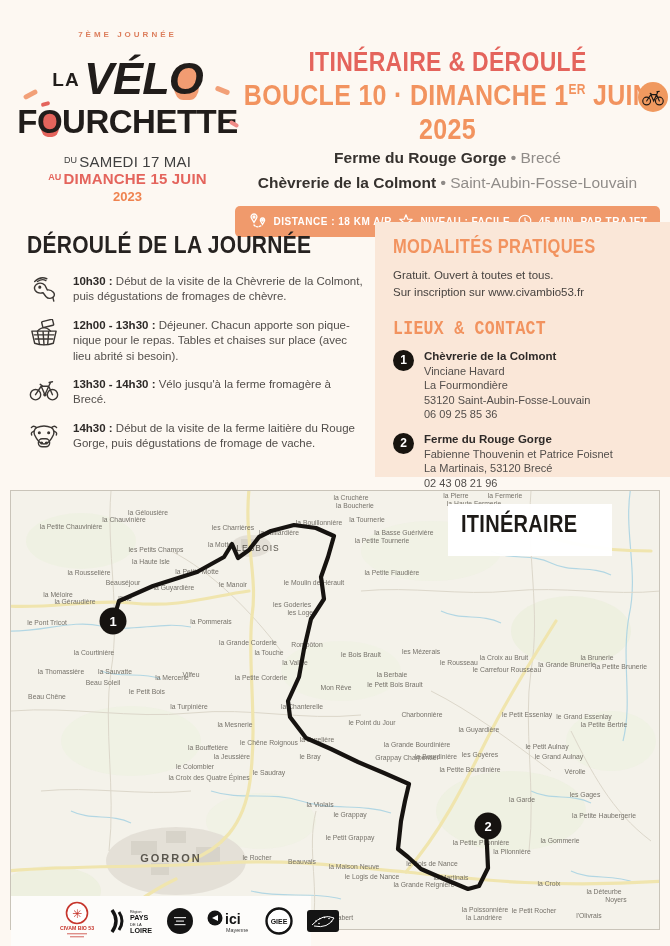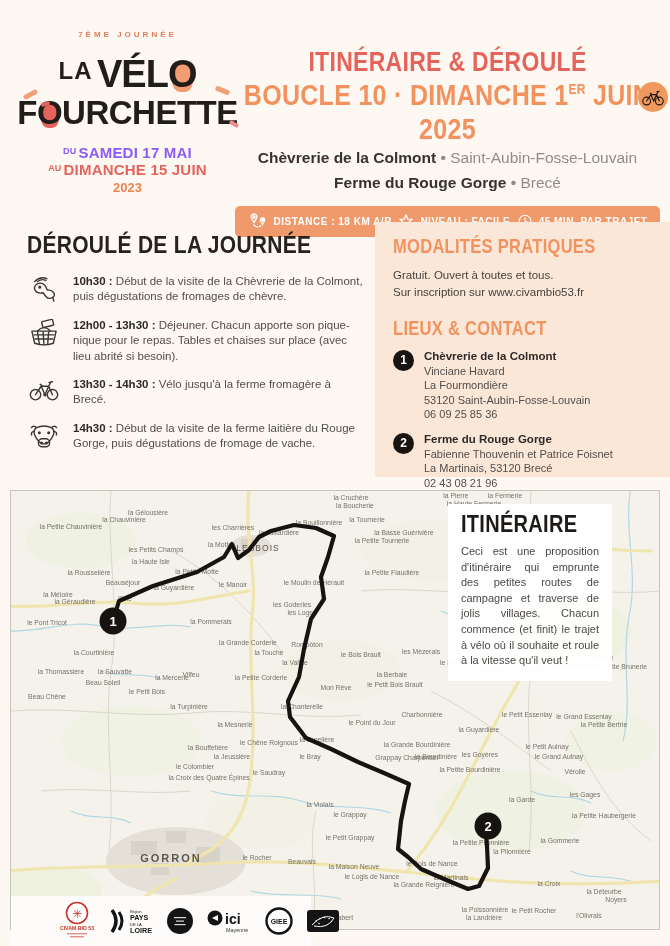--- a/index.html
+++ b/index.html
@@ -8,33 +8,33 @@
     background:#fdf8f2;
     font-family:"Liberation Sans","DejaVu Sans",sans-serif;
     color:#4f4b48;
   }
   .display{display:inline-block;font-weight:bold;transform:scaleY(1.18);transform-origin:50% 80%;letter-spacing:.3px;}
 
   
   .logo-block{position:absolute;left:15px;top:30px;width:225px;text-align:center;}
   .edition{font-size:8px;font-weight:bold;letter-spacing:3px;color:#dd7f5e;}
   .logo-line1{margin-top:14px;color:#211d1b;white-space:nowrap;position:relative;}
-  .logo-la{font-size:24px;font-weight:bold;vertical-align:8px;letter-spacing:1px;}
-  .logo-velo{font-size:38px;font-weight:bold;letter-spacing:-1px;}
+  .logo-la{font-size:19px;font-weight:bold;vertical-align:8px;letter-spacing:1px;}
+  .logo-velo{font-size:45px;font-weight:bold;letter-spacing:-1px;font-style:italic;}
   .logo-line2{font-size:33px;font-weight:bold;color:#211d1b;letter-spacing:-.5px;margin-top:-2px;position:relative;}
   .o-chip{position:relative;z-index:0;}
   .o-chip::before{content:"";position:absolute;left:16%;right:12%;top:24%;bottom:8%;border-radius:38%;z-index:-1;}
   .o-salmon::before{background:#f29c72;}
   .o-red::before{background:#e4645c;}
   .dash{position:absolute;border-radius:4px;}
   .d1{width:15px;height:5px;background:#f2a078;left:8px;top:62px;transform:rotate(-28deg);}
   .d2{width:9px;height:4px;background:#e4645c;left:26px;top:72px;transform:rotate(-15deg);}
   .d3{width:15px;height:5px;background:#f2a078;left:200px;top:58px;transform:rotate(22deg);}
   .d4{width:10px;height:4px;background:#ef8b87;left:214px;top:92px;transform:rotate(30deg);}
-  .date1{margin-top:12px;font-size:15px;font-weight:bold;color:#8b5cf6;letter-spacing:.2px;}
+  .date1{margin-top:12px;font-size:15px;font-weight:normal;color:#404040;letter-spacing:.2px;}
   .date2{font-size:15px;font-weight:bold;color:#e4645c;letter-spacing:.2px;}
   .date-prefix{font-size:9px;vertical-align:4px;margin-right:2px;}
   .year{font-size:13px;font-weight:bold;color:#ef8350;margin-top:2px;}
 
   
   .header-right{position:absolute;left:235px;top:50px;width:425px;text-align:center;}
   .kicker{font-size:23px;color:#e4645c;}
   .boucle{margin-top:9px;font-size:25px;color:#f2935f;position:relative;}
   .boucle sup{font-size:12px;}
   .bike-badge{position:absolute;right:-8px;top:-4px;width:30px;height:30px;border-radius:50%;background:#f0995f;display:flex;align-items:center;justify-content:center;}
@@ -51,21 +51,21 @@
   .schedule h3{margin:0 0 16px 2px;font-size:21px;color:#262220;}
   .sitem{display:flex;gap:10px;margin-bottom:13px;justify-content:flex-end;}
   .sicon{flex:0 0 38px;display:flex;justify-content:center;padding-top:1px;}
   .stext{font-size:11.5px;line-height:1.34;color:#524e4b;}
   .stext b{color:#2e2a28;}
 
   
   .panel{position:absolute;left:375px;top:222px;width:296px;height:255px;background:#fae7d8;padding:16px 18px;box-sizing:border-box;}
   .panel h3{margin:0 0 10px 0;font-size:16.5px;color:#f2935f;}
   .panel .pline{font-size:11.5px;line-height:1.5;color:#46423f;}
-  .panel h3.second{margin-top:18px;}
+  .panel h3.second{margin-top:18px;font-family:Liberation Mono, monospace;}
   .contact{display:flex;gap:10px;margin-bottom:10px;}
   .cnum{flex:0 0 21px;width:21px;height:21px;border-radius:50%;background:#18140f;color:#fff;font-size:12px;font-weight:bold;display:flex;align-items:center;justify-content:center;margin-top:1px;}
   .cbody{font-size:11px;line-height:1.32;color:#524e4b;}
   .cbody b{display:block;font-size:11.5px;color:#2e2a28;}
 
   
   .map-wrap{position:absolute;left:10px;top:490px;width:648px;height:438px;border:1px solid #c9c4b9;background:#f4f2ea;}
   .map-wrap svg{display:block;}
   .maplabel{font-family:"Liberation Sans",sans-serif;font-size:6.8px;fill:#76726a;text-anchor:middle;}
   .town{font-size:11px;letter-spacing:2px;fill:#5a564e;font-weight:bold;}
@@ -103,24 +103,24 @@
     <span class="display"><span>BOUCLE 10 · DIMANCHE 1</span><sup>ER</sup><span> JUIN 2025</span></span>
     <span class="bike-badge">
       <svg width="24" height="17" viewBox="0 0 34 24" fill="none" stroke="#1c1814" stroke-width="1.6" stroke-linecap="round">
         <circle cx="8" cy="17" r="5.5"></circle>
           <circle cx="26" cy="17" r="5.5"></circle>
         <path d="M8,17 L14,8 L22,8 L26,17 M14,8 L18,17 L22,8 M13,6 L16,8 M22,8 L24,4 M22.5,4 L26,3.2"></path>
       </svg>
     </span>
   </div>
   <div class="venue">
+    <b>Ferme du Rouge Gorge</b> <span class="sep">•</span> <span class="place">Brecé</span>
+  </div>
+  <div class="venue">
     <b>Chèvrerie de la Colmont</b> <span class="sep">•</span> <span class="place">Saint-Aubin-Fosse-Louvain</span>
-  </div>
-  <div class="venue">
-    <b>Ferme du Rouge Gorge</b> <span class="sep">•</span> <span class="place">Brecé</span>
   </div>
   <div class="banner">
     <div class="bgroup">
       <svg width="20" height="18" viewBox="0 0 20 18" fill="none" stroke="#fff" stroke-width="1.3" stroke-linecap="round">
         <path d="M6,2 C3.6,2 2.4,4.4 3.6,6.4 L6,10.5 L8.4,6.4 C9.6,4.4 8.4,2 6,2 Z"></path>
           <circle cx="6" cy="5" r="1"></circle>
         <path d="M14.5,6 C12.7,6 11.8,7.8 12.7,9.3 L14.5,12.5 L16.3,9.3 C17.2,7.8 16.3,6 14.5,6 Z"></path>
           <circle cx="14.5" cy="8.3" r=".8"></circle>
         <path d="M6,13 C8,15.5 11,15 13,13.8" stroke-dasharray="1.5 1.5"></path>
       </svg>
@@ -397,21 +397,20 @@
         <polyline points="102,130 108,110 142,95 186,81 213,66 221,53 227,67 238,59 248,46 260,40 283,34 305,37 323,45 317,66 310,86 313,108 300,128 293,158 288,186 277,210 279,226 295,247 320,258 347,271 373,282 398,293 394,310 390,330 387,358 397,366 410,378 433,388 457,398 468,395 477,377 476,355 475,342" fill="none" stroke="#161310" stroke-width="4.2" stroke-linejoin="round" stroke-linecap="round"></polyline>
         <circle cx="102" cy="130" r="13.5" fill="#161310"></circle>
         <text x="102" y="134.8" text-anchor="middle" font-size="13" font-weight="bold" fill="#ffffff">1</text>
         <circle cx="477" cy="335" r="13.5" fill="#161310"></circle>
         <text x="477" y="339.8" text-anchor="middle" font-size="13" font-weight="bold" fill="#ffffff">2</text>
       </g>
   </svg>
 
   <div class="itin-box">
     <h4><span class="display" style="transform-origin:left 80%;">ITINÉRAIRE</span></h4>
-    <p>Ceci est une proposition d'itinéraire qui emprunte des petites routes de campagne et traverse de jolis villages. Chacun commence (et finit) le trajet à vélo où il souhaite et roule à la vitesse qu'il veut !</p>
   </div>
 </div>
 
 <div class="logo-strip">
   <div class="flogo">
     <svg width="36" height="40" viewBox="0 0 36 40">
       <circle cx="18" cy="12" r="10.5" fill="#fff" stroke="#c6352c" stroke-width="1.6"></circle>
       <text x="18" y="16.5" text-anchor="middle" font-size="12" fill="#c6352c">✳</text>
       <text x="18" y="29" text-anchor="middle" font-size="5.2" font-weight="bold" fill="#c6352c">CIVAM BIO 53</text>
       <rect x="8" y="32" width="20" height="1.4" fill="#c6352c" opacity=".55"></rect>

